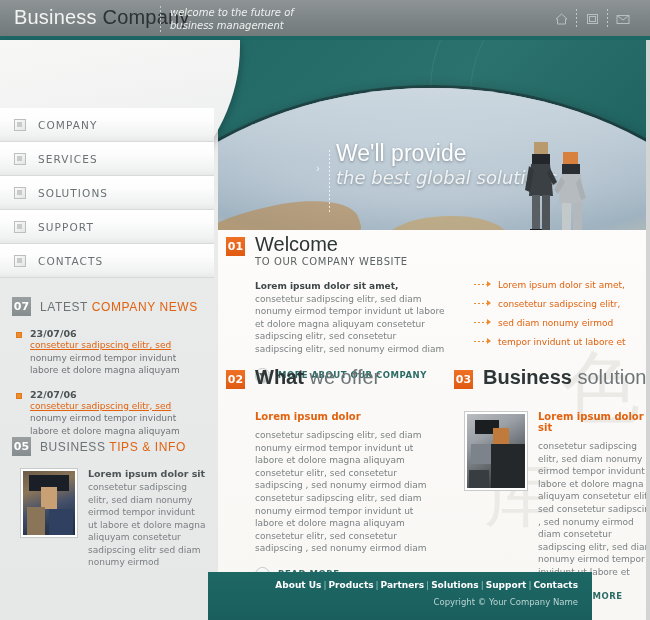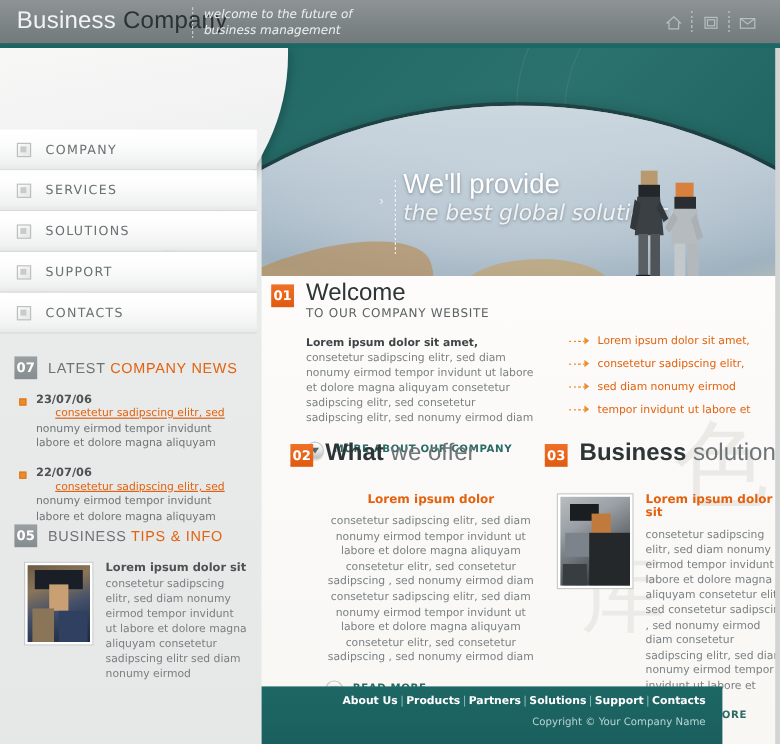--- a/index.html
+++ b/index.html
@@ -133,21 +133,21 @@
 
   .news-list { margin: 12px 0 0 16px; }
   .news-item { position: relative; padding-left: 14px; margin-bottom: 12px; }
   .sq-bullet {
     position: absolute; left: 0; top: 4px; width: 6px; height: 6px;
     background: #ef8b2c; border: 1px solid #d9low;
     border: 1px solid #dd7a1c;
   }
   .news-date { font-size: 9.5px; font-weight: bold; color: #4d5355; font-family: "DejaVu Sans", sans-serif; }
   .news-body { font-size: 9px; color: #6f7577; line-height: 12.5px; width: 172px; font-family: "DejaVu Sans", sans-serif; }
-  .news-link { color: #e2620f; text-decoration: underline; margin-left: 16px; }
+  .news-link { color: #e2620f; text-decoration: underline; }
 
   .tip-wrap { display: flex; margin: 12px 0 0 20px; }
   .tip-photo {
     width: 58px; height: 70px; flex: 0 0 58px; margin-right: 10px;
     border: 1px solid #c9cbcb; background: #fff; padding: 2px;
   }
   .tip-photo .inner {
     width: 100%; height: 100%;
     background: linear-gradient(160deg,#6b5a46 0%, #8a7558 28%, #44506a 55%, #2b3950 78%, #1f2a3c 100%);
     position: relative; overflow: hidden;
@@ -210,21 +210,21 @@
     width: 64px; height: 80px; flex: 0 0 64px; margin-right: 10px;
     border: 1px solid #c9cbcb; background: #fff; padding: 2px;
   }
   .col-photo .inner {
     width: 100%; height: 100%; position: relative; overflow: hidden;
     background: linear-gradient(150deg,#b9bcc0 0%, #9aa0a6 30%, #6d7277 55%, #3c4145 80%, #24282b 100%);
   }
 
   
   #footer {
-    position: absolute; left: 218px; top: 572px; width: 384px; height: 48px;
+    position: absolute; left: 208px; top: 572px; width: 384px; height: 48px;
     background: linear-gradient(180deg,#1d6765 0%, #1a5f5d 100%);
     z-index: 14;
   }
   #foot-links { position: absolute; right: 14px; top: 8px; font-size: 9px; font-weight: bold; color: #ffffff; font-family: "DejaVu Sans", sans-serif; }
   #foot-links span.sep { color: #8fc0bd; font-weight: normal; padding: 0 2px; }
   #foot-copy { position: absolute; right: 14px; top: 25px; font-size: 8.5px; color: #b9d4d2; font-family: "DejaVu Sans", sans-serif; }
   #foot-left { position: absolute; left: 0; top: 572px; width: 218px; height: 48px; background: #e6e7e7; z-index: 13; }
 
   #scroll-edge { position: absolute; right: 0; top: 40px; width: 4px; height: 580px; background: #d3d4d4; z-index: 2; }
 </style>
@@ -414,26 +414,26 @@
       </div>
 
       <div class="arrow-list" style="position:absolute; left:248px; top:46px; width:175px;">
         <div class="arrow-li"><span class="dash"></span><span class="tip"></span><span>Lorem ipsum dolor sit amet,</span></div>
         <div class="arrow-li"><span class="dash"></span><span class="tip"></span><span>consetetur sadipscing elitr,</span></div>
         <div class="arrow-li"><span class="dash"></span><span class="tip"></span><span>sed diam nonumy eirmod</span></div>
         <div class="arrow-li"><span class="dash"></span><span class="tip"></span><span>tempor invidunt ut labore et</span></div>
       </div>
     </div>
 
-    <div class="m-sec" style="left:8px; top:137px; width:205px;margin-left:16px;">
+    <div class="m-sec" style="left:8px; top:137px; width:205px;">
       <div class="m-head">
         <span class="m-badge">02</span>
         <span class="m-t1"><b>What</b> <span class="light">we offer</span></span>
       </div>
-      <div style="margin-left:29px; margin-top:22px; width:176px;text-align:center;">
+      <div style="margin-left:29px; margin-top:22px; width:176px;">
         <div class="sub-h">Lorem ipsum dolor</div>
         <div class="body-p">consetetur sadipscing elitr, sed diam nonumy eirmod tempor invidunt ut labore et dolore magna aliquyam consetetur elitr, sed consetetur sadipscing , sed nonumy eirmod diam consetetur sadipscing elitr, sed diam nonumy eirmod tempor invidunt ut labore et dolore magna aliquyam consetetur elitr, sed consetetur sadipscing , sed nonumy eirmod diam</div>
         <div class="more" style="margin-top:12px;">
           <span class="more-ic">
             <svg width="7" height="5" viewBox="0 0 7 5">
                 <path d="M0 0 L7 0 L3.5 5 Z" fill="#5c6365"></path>
               </svg>
           </span>
           <span class="more-lb">READ MORE</span>
         </div>

